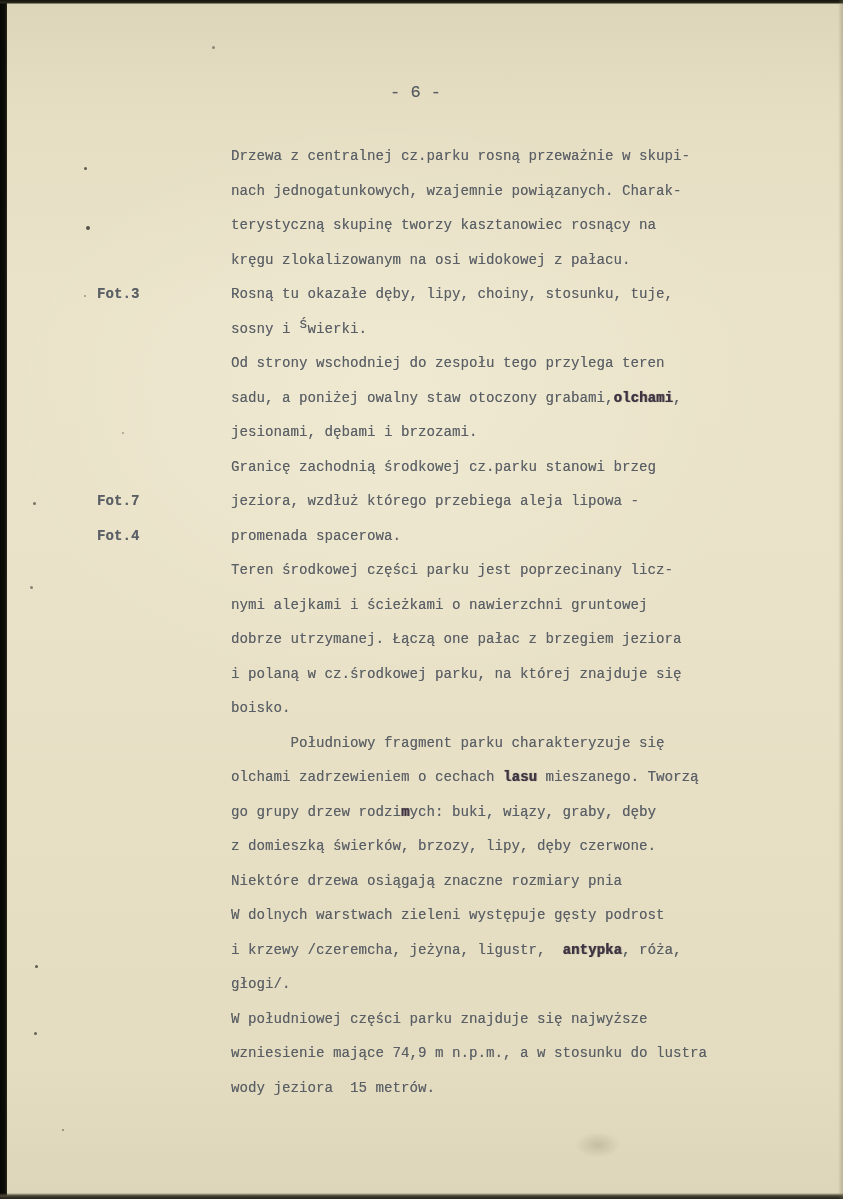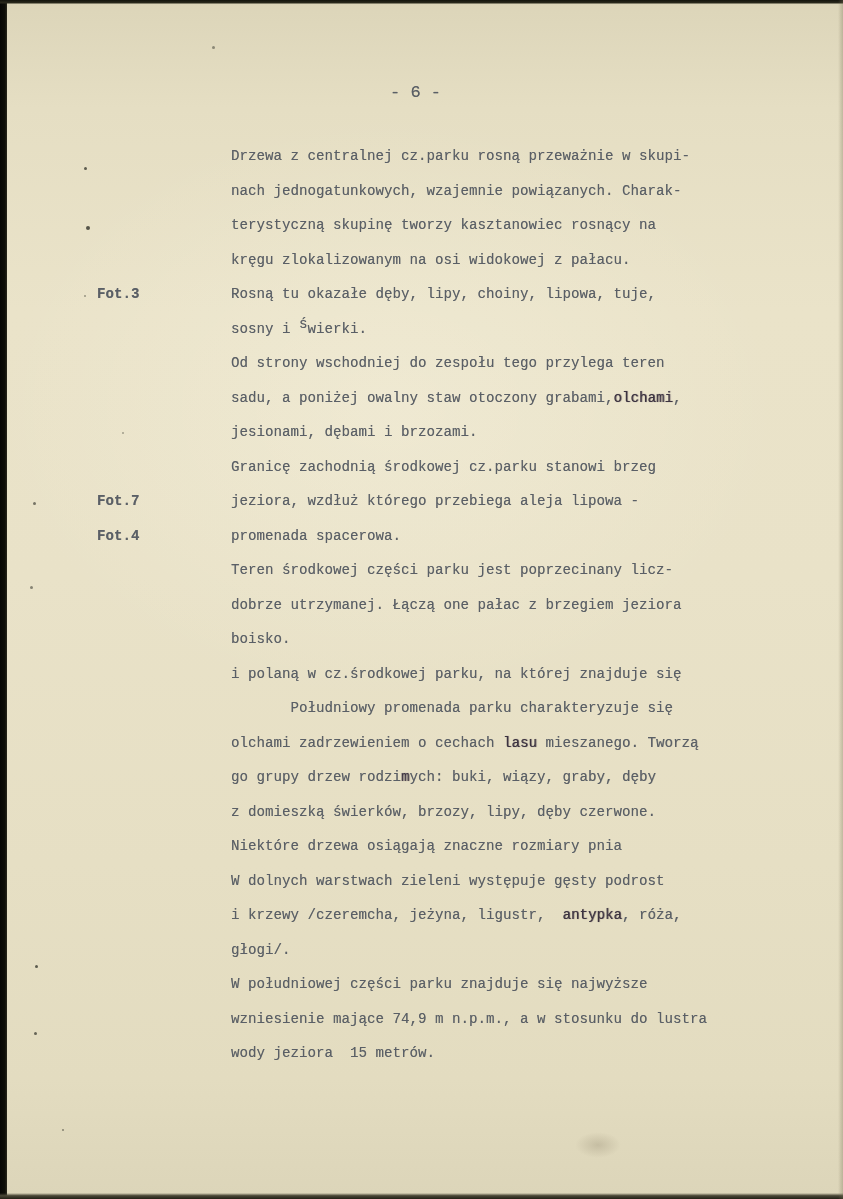--- a/index.html
+++ b/index.html
@@ -44,21 +44,21 @@
     white-space:pre;
     letter-spacing:0.1px;
     text-shadow:0.3px 0.4px 0.6px rgba(72,78,84,0.5);
   }
   .fot{
     position:absolute;left:-134px;top:0;
     white-space:pre;
     font-weight:bold;
   }
   .heavy{
-    font-weight:normal;
+    font-weight:bold;
     color:var(--heavy-ink);
     text-shadow:0.6px 0.4px 0.8px rgba(56,44,60,0.75);
     text-align:right;
   }
   .sup{
     display:inline-block;
     transform:translateY(-5px);
   }
   .speck{
     position:absolute;border-radius:50%;
@@ -79,33 +79,34 @@
   <div class="edge edge-bottom"></div>
   <div class="edge edge-right"></div>
 
   <div class="page-number">- 6 -</div>
 
   <div class="doc" id="doc">
       <div class="line"><span>Drzewa z centralnej cz.parku rosną przeważnie w skupi-</span></div>
       <div class="line"><span>nach jednogatunkowych, wzajemnie powiązanych. Charak-</span></div>
       <div class="line"><span>terystyczną skupinę tworzy kasztanowiec rosnący na</span></div>
       <div class="line"><span>kręgu zlokalizowanym na osi widokowej z pałacu.</span></div>
-      <div class="line"><span class="fot">Fot.3</span><span>Rosną tu okazałe dęby, lipy, choiny, lipowa, tuje,</span></div>
+      <div class="line"><span class="fot">Fot.3</span><span>Rosną tu okazałe dęby, lipy, choiny, stosunku, tuje,</span></div>
       <div class="line"><span>sosny i </span><span class="sup">ś</span><span>wierki.</span></div>
       <div class="line"><span>Od strony wschodniej do zespołu tego przylega teren</span></div>
       <div class="line"><span>sadu, a poniżej owalny staw otoczony grabami,</span><span class="heavy">olchami</span><span>,</span></div>
       <div class="line"><span>jesionami, dębami i brzozami.</span></div>
       <div class="line"><span>Granicę zachodnią środkowej cz.parku stanowi brzeg</span></div>
       <div class="line"><span class="fot">Fot.7</span><span>jeziora, wzdłuż którego przebiega aleja lipowa -</span></div>
       <div class="line"><span class="fot">Fot.4</span><span>promenada spacerowa.</span></div>
       <div class="line"><span>Teren środkowej części parku jest poprzecinany licz-</span></div>
+      <div class="line"><span>nymi alejkami i ścieżkami o nawierzchni gruntowej</span></div>
       <div class="line"><span>dobrze utrzymanej. Łączą one pałac z brzegiem jeziora</span></div>
+      <div class="line"><span>i polaną w cz.środkowej parku, na której znajduje się</span></div>
       <div class="line"><span>boisko.</span></div>
-      <div class="line"><span>i polaną w cz.środkowej parku, na której znajduje się</span></div>
-      <div class="line"><span>       Południowy promenada parku charakteryzuje się</span></div>
+      <div class="line"><span>       Południowy fragment parku charakteryzuje się</span></div>
       <div class="line"><span>olchami zadrzewieniem o cechach </span><span class="heavy">lasu</span><span> mieszanego. Tworzą</span></div>
       <div class="line"><span>go grupy drzew rodzi</span><span class="heavy">m</span><span>ych: buki, wiązy, graby, dęby</span></div>
       <div class="line"><span>z domieszką świerków, brzozy, lipy, dęby czerwone.</span></div>
       <div class="line"><span>Niektóre drzewa osiągają znaczne rozmiary pnia</span></div>
       <div class="line"><span>W dolnych warstwach zieleni występuje gęsty podrost</span></div>
       <div class="line"><span>i krzewy /czeremcha, jeżyna, ligustr,  </span><span class="heavy">antypka</span><span>, róża,</span></div>
       <div class="line"><span>głogi/.</span></div>
       <div class="line"><span>W południowej części parku znajduje się najwyższe</span></div>
       <div class="line"><span>wzniesienie mające 74,9 m n.p.m., a w stosunku do lustra</span></div>
       <div class="line"><span>wody jeziora  15 metrów.</span></div>

